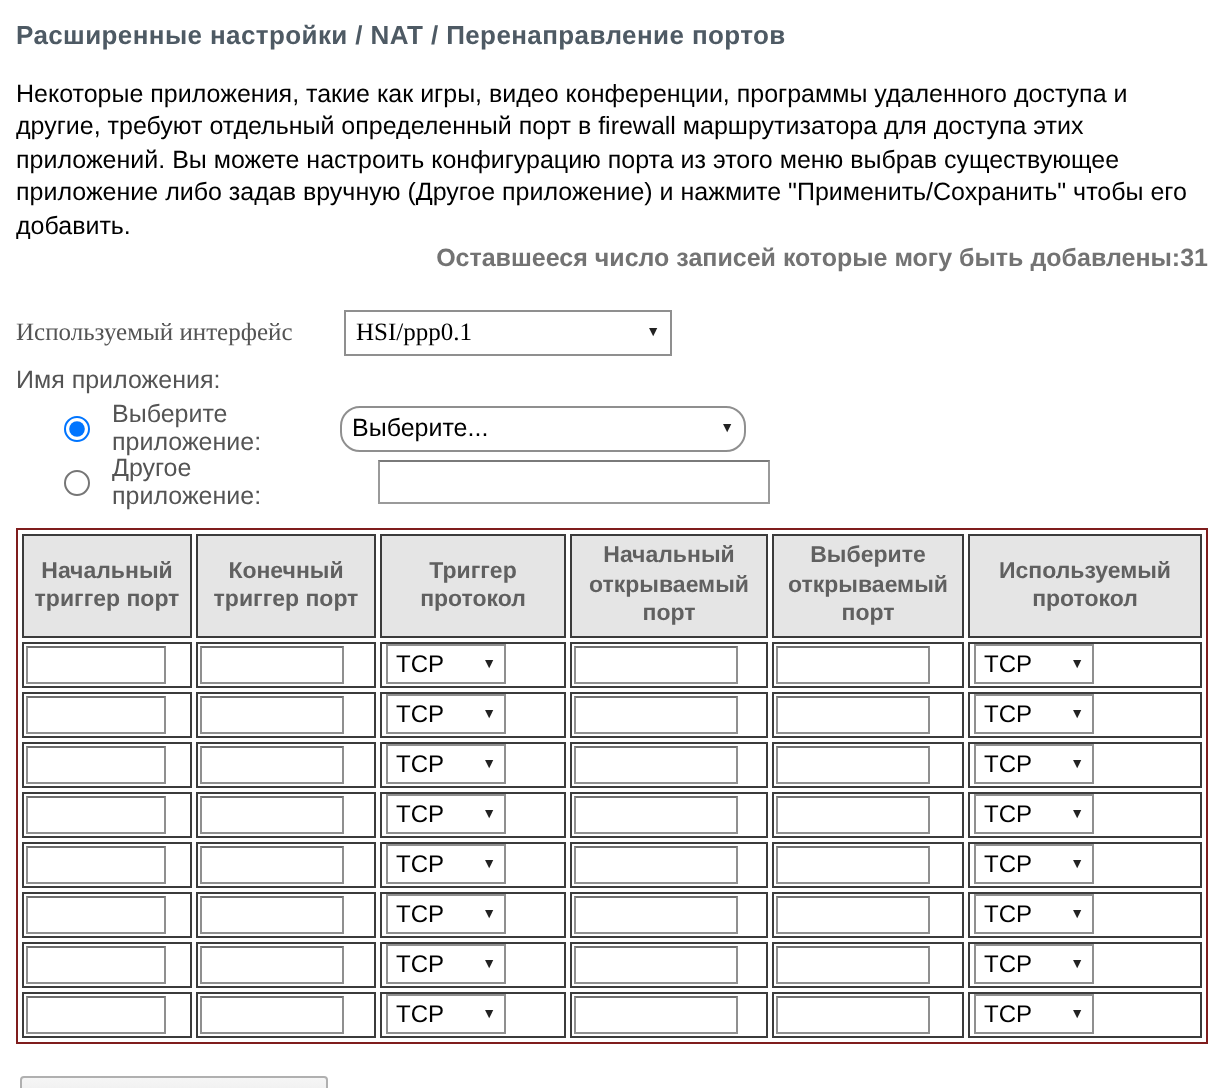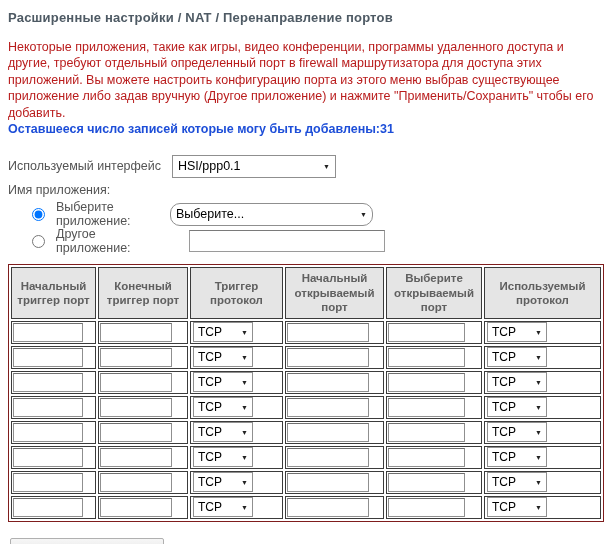--- a/index.html
+++ b/index.html
@@ -7,27 +7,27 @@
     width:612px; height:544px; overflow:hidden;
     font-family:"Liberation Sans", sans-serif;
     font-size:12.5px; color:#545454;
     padding:8px; box-sizing:border-box;
   }
   .page-title {
     font-size:13px; font-weight:bold; color:#4e5a64;
     margin:2px 0 0 0; letter-spacing:0.2px;
   }
   .desc {
-    margin-top:14px; width:598px; line-height:16.4px; color:#b91c1c;
-  }
-  .remaining { font-weight:bold; color:#1d4ed8; line-height:16.4px; }
+    margin-top:14px; width:598px; line-height:16.4px; color:#000000;
+  }
+  .remaining { font-weight:bold; color:#737373; line-height:16.4px;text-align:right; }
 
   .form-area { margin-top:17px; }
   .frow { display:flex; align-items:center; }
-  .frow-interface { height:24px; }
+  .frow-interface { height:24px;font-family:Liberation Serif, serif; }
   .lbl-interface { width:164px; flex:0 0 164px; }
   .fakeselect {
     display:inline-flex; align-items:center; justify-content:space-between;
     background:#fff; border:1px solid #8f8f8f; box-sizing:border-box;
     height:23px; padding:0 5px; color:#000; font-size:12.5px; cursor:default;
   }
   .fakeselect .arrow { font-size:7px; color:#222; margin-left:6px; }
   .sel-interface { width:164px; }
   .sel-app { width:203px;border-radius:10px; }
   .app-name-row { margin-top:5px; height:16px; }

